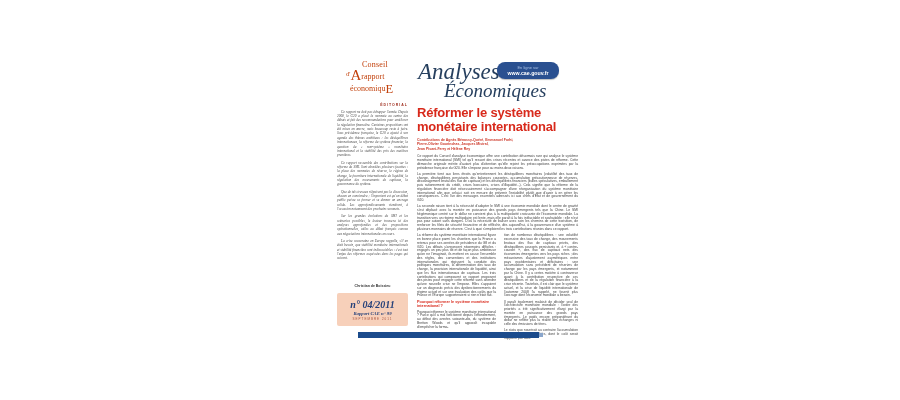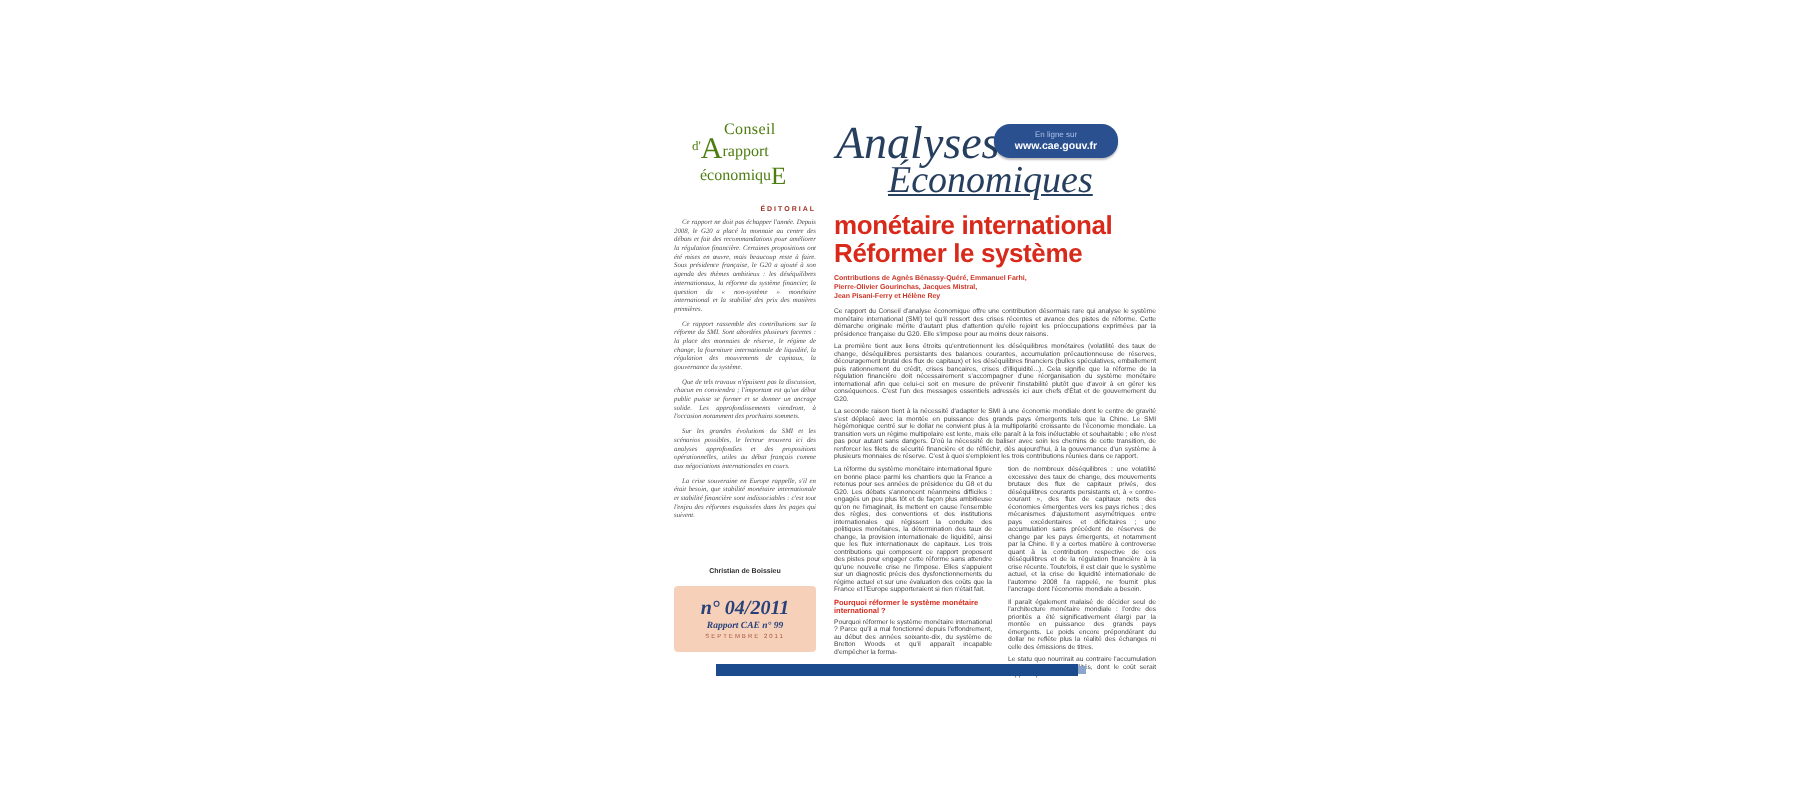--- a/index.html
+++ b/index.html
@@ -1,32 +1,32 @@
 <!DOCTYPE html>
 <html><head>
 <meta charset="utf-8">
 <style>
   html,body{margin:0;padding:0;background:#ffffff;}
   body{width:900px;height:400px;overflow:hidden;font-family:"Liberation Sans",sans-serif;}
   .page{position:absolute;left:0;top:0;width:900px;height:400px;background:#fff;}
 
   
-  .logo{position:absolute;left:346px;top:61px;color:#4d7c0f;font-family:"Liberation Serif",serif;line-height:1;}
+  .logo{position:absolute;left:346px;top:61px;color:#c2410c;font-family:"Liberation Serif",serif;line-height:1;}
   .logo .r1{font-size:8px;padding-left:16px;letter-spacing:.2px;}
   .logo .r2{margin-top:-2px;}
   .logo .r2 .sm{font-size:6.5px;vertical-align:4px;}
   .logo .r2 .cap{font-size:15px;}
   .logo .r2 .md{font-size:8px;vertical-align:1px;}
   .logo .r3{margin-top:-3px;padding-left:4px;}
   .logo .r3 .md{font-size:8px;vertical-align:2px;}
   .logo .r3 .cap{font-size:12.5px;}
 
   .masthead{position:absolute;left:418px;top:60px;color:#263f5e;font-family:"Liberation Serif",serif;font-style:italic;line-height:1;}
   .masthead .m1{font-size:23px;}
-  .masthead .m2{font-size:19px;margin-left:26px;margin-top:-2px;text-decoration:underline;}
+  .masthead .m2{font-size:19px;margin-left:26px;margin-top:-2px;}
 
   .badge{position:absolute;left:497px;top:62px;width:62px;height:17px;background:#2a5090;border-radius:8px;
          box-shadow:0 1px 1px rgba(0,0,0,.25);overflow:hidden;}
   .badge .inner{width:124px;height:34px;transform:scale(.5);transform-origin:0 0;display:flex;flex-direction:column;
          align-items:center;justify-content:center;line-height:1.2;}
   .badge .b1{font-size:8px;color:#a9c0e4;}
   .badge .b2{font-size:10.5px;font-weight:bold;color:#ffffff;}
 
   
   .s50{transform:scale(.5);transform-origin:0 0;}
@@ -103,22 +103,22 @@
 
   <div class="issue-box">
     <div class="inner">
       <div class="issue-no">n° 04/2011</div>
       <div class="issue-report">Rapport CAE n° 99</div>
       <div class="issue-date">SEPTEMBRE 2011</div>
     </div>
   </div>
 
   <div class="title">
+    <div>Réformer le système</div>
     <div>monétaire international</div>
-    <div>Réformer le système</div>
   </div>
 
   <div class="contributors">
     <div class="inner s50">
       <div>Contributions de Agnès Bénassy-Quéré, Emmanuel Farhi,</div>
       <div>Pierre-Olivier Gourinchas, Jacques Mistral,</div>
       <div>Jean Pisani-Ferry et Hélène Rey</div>
     </div>
   </div>
 

